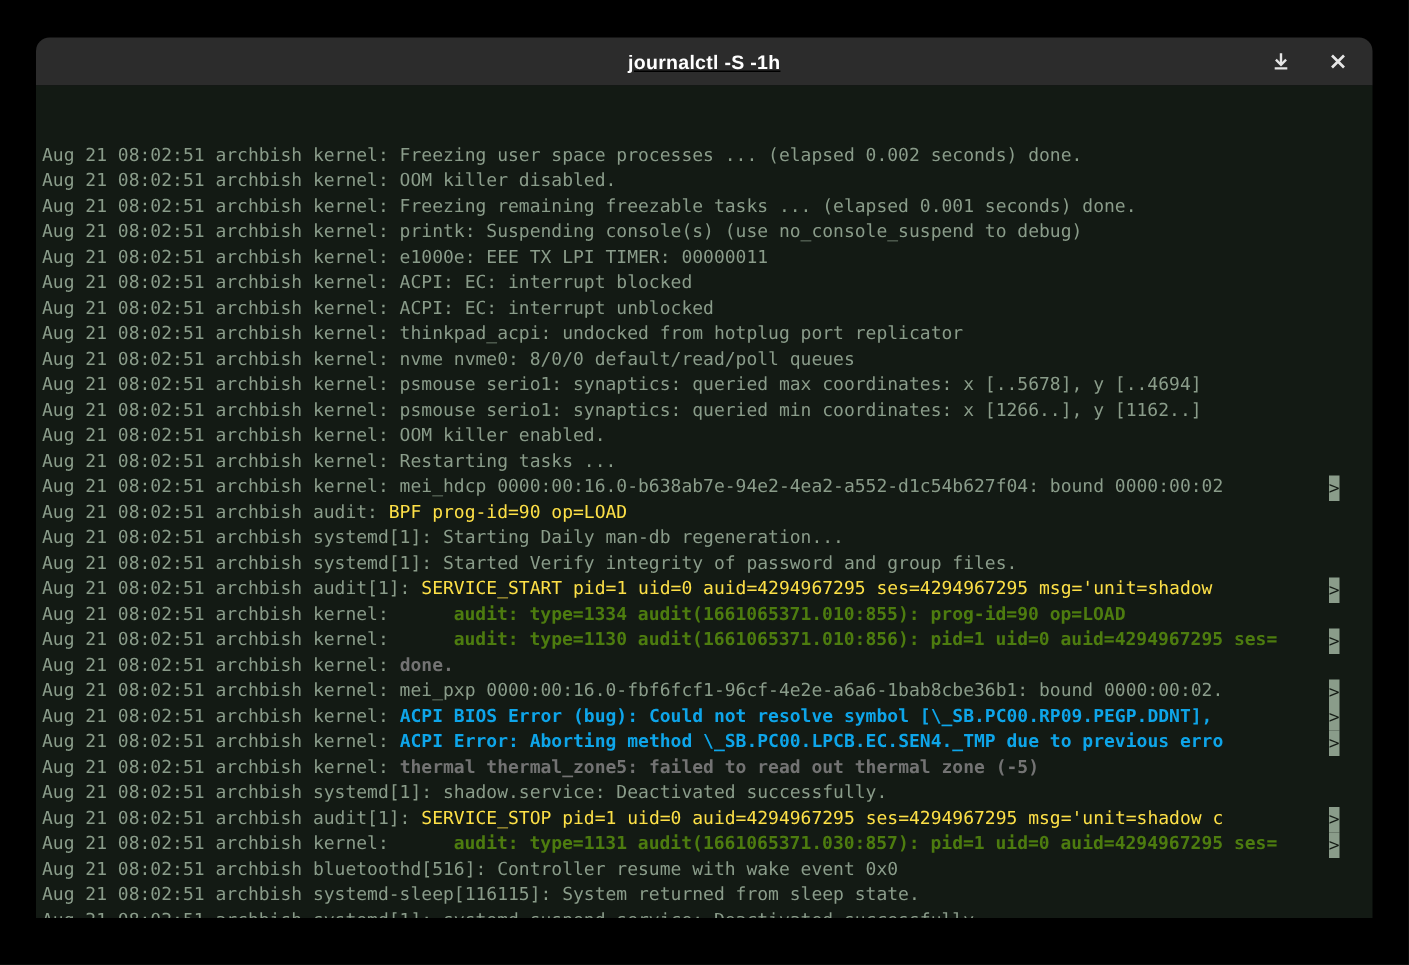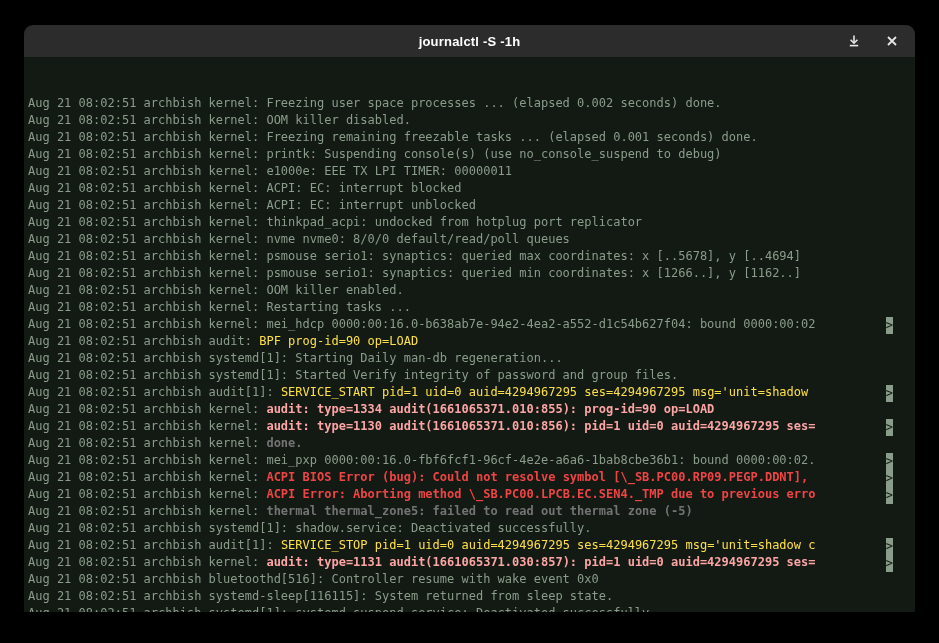--- a/index.html
+++ b/index.html
@@ -5,21 +5,21 @@
   html,body { margin:0; padding:0; }
   body {
     width:939px; height:643px;
     background:#000000;
     overflow:hidden;
     position:relative;
     font-family:"DejaVu Sans Mono", monospace;
   }
   .window {
     position:absolute; left:24px; top:25px;
-    width:891px; height:587px;
+    width:891px; height:587px;text-decoration:underline;
   }
   .titlebar {
     height:32px; background:#2c2c2c;
     border-radius:9px 9px 0 0;
     display:flex; align-items:center; justify-content:center;
     position:relative;
   }
   .title {
     color:#ffffff;
     font:bold 13px "Liberation Sans", sans-serif;
@@ -38,23 +38,23 @@
     position:absolute; top:32px; left:0; right:0; bottom:0;
     background:#131a14;
     padding:4px 22px 0 4px;
     font-size:12px; line-height:17px;
     color:#8a9c8a;
     white-space:pre;
     overflow:hidden;
   }
   .row { position:relative; height:17px; }
   .s-n { color:#8a9c8a; }
-  .s-b { color:#fca5a5; font-weight:bold; }
+  .s-b { color:#4d7c0f; font-weight:bold;margin-left:36px; }
   .s-u { color:#fde047; }
-  .s-r { color:#ef4444; font-weight:bold; }
+  .s-r { color:#0ea5e9; font-weight:bold; }
   .s-y { color:#737373; font-weight:bold; }
   .trunc {
     position:absolute; right:0; top:1px;
     background:#8a9c8a; color:#131a14;
     padding:0 0;
   }
 </style>
 </head>
 <body>
 

